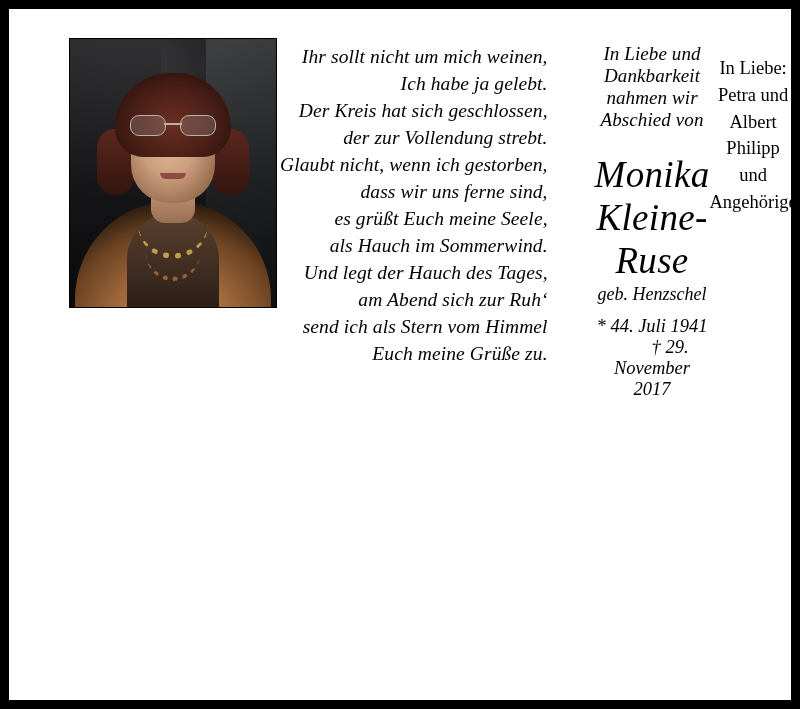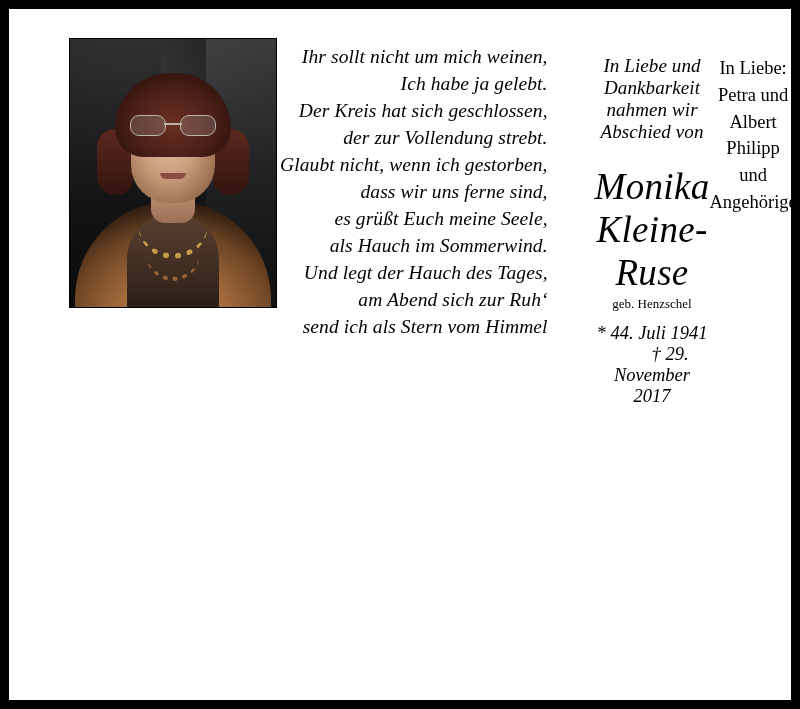--- a/index.html
+++ b/index.html
@@ -207,35 +207,36 @@
     padding-top: 12px;
     font-style: italic;
     font-size: 19.5px;
     line-height: 1.385;
     letter-spacing: .1px;
   }
   .poem div { white-space: pre; }
 
   .mid {
     text-align: center;
-    margin-top: 24px;
+    margin-top: 12px;
   }
   .intro {
     font-style: italic;
     font-size: 19px;
     letter-spacing: .1px;
   }
   .name {
     font-style: italic;
     font-size: 37px;
     margin-top: 22px;
     letter-spacing: .3px;
   }
   .maiden {
-    font-size: 13px;
+    font-style: italic;
+    font-size: 18px;
     margin-top: 2px;
   }
   .dates {
     font-style: italic;
     font-size: 18.5px;
     margin-top: 11px;
   }
   .dates .gap { display: inline-block; width: 36px; }
 
   .family {
@@ -280,20 +281,21 @@
         <div>Ich habe ja gelebt.</div>
         <div>Der Kreis hat sich geschlossen,</div>
         <div>der zur Vollendung strebt.</div>
         <div>Glaubt nicht, wenn ich gestorben,</div>
         <div>dass wir uns ferne sind,</div>
         <div>es grüßt Euch meine Seele,</div>
         <div>als Hauch im Sommerwind.</div>
         <div>Und legt der Hauch des Tages,</div>
         <div>am Abend sich zur Ruh‘</div>
         <div>send ich als Stern vom Himmel</div>
+        <div>Euch meine Grüße zu.</div>
       </div>
 
     </div>
 
     <div class="mid">
       <div class="intro">In Liebe und Dankbarkeit nahmen wir Abschied von</div>
       <div class="name">Monika Kleine-Ruse</div>
       <div class="maiden">geb. Henzschel</div>
       <div class="dates">
         <span>* 44. Juli 1941</span><span class="gap"></span><span>† 29. November 2017</span>

